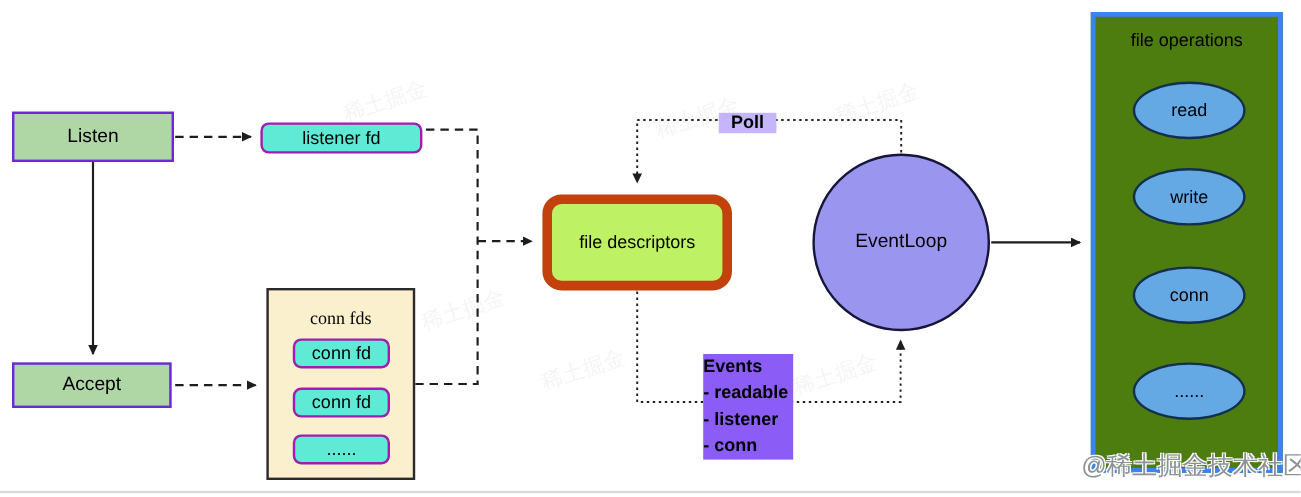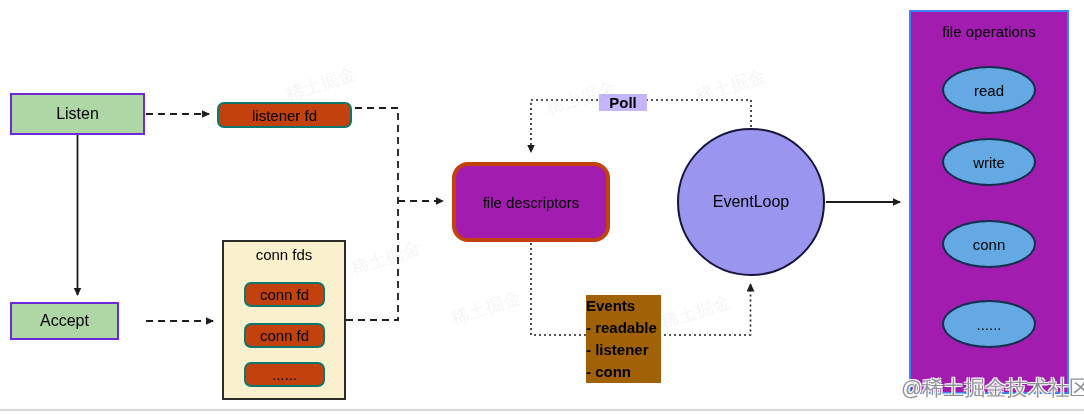--- a/index.html
+++ b/index.html
@@ -4,29 +4,29 @@
 <style>
   html,body{margin:0;padding:0;background:#fff;}
   .canvas{
     position:relative;width:1084px;height:414px;background:#ffffff;overflow:hidden;
     font-family:"Liberation Sans", sans-serif;color:#000;
   }
   .canvas svg.wires{position:absolute;left:0;top:0;width:1084px;height:414px;}
   .node{position:absolute;display:flex;align-items:center;justify-content:center;
         box-sizing:border-box;font-size:15px;}
   .box-green{background:#aed7a5;border:2px solid #6d28d9;font-size:16px;}
-  .box-yellow{background:#c2410c;border:2px solid #0f766e;border-radius:7px;}
-  .box-fd{background:#a21caf;border:4px solid #c2410c;border-radius:16px;}
+  .box-yellow{background:#5eead4;border:2px solid #a21caf;border-radius:7px;}
+  .box-fd{background:#bef264;border:8px solid #c2410c;border-radius:16px;}
   .container-cream{position:absolute;background:#faf0cd;border:2px solid #2b2b2b;box-sizing:border-box;}
-  .container-blue{position:absolute;background:#a21caf;border:2px solid #3b82f6;box-sizing:border-box;}
+  .container-blue{position:absolute;background:#4d7c0f;border:4px solid #3b82f6;box-sizing:border-box;}
   .container-title{position:absolute;left:0;right:0;text-align:center;font-size:15px;}
   .circle-purple{background:#9a96f0;border:2px solid #16163a;border-radius:50%;font-size:16px;justify-content:center;}
   .ellipse-blue{background:#64a9e4;border:2px solid #132f4e;border-radius:50%;}
   .edge-label{position:absolute;font-weight:bold;font-size:15px;background:#c4b5fd;}
-  .events-block{position:absolute;left:586px;top:295px;background:#a16207;
+  .events-block{position:absolute;left:586px;top:295px;background:#8b5cf6;
                 font-weight:bold;font-size:15px;line-height:22px;padding:0 4px 0 0;}
   .faint-mark{position:absolute;opacity:0.06;color:#555;font-size:18px;
               transform:rotate(-18deg);white-space:nowrap;pointer-events:none;}
   .brand-watermark{position:absolute;left:901px;top:374px;font-size:21px;color:#8d9299;
                    text-shadow:-1px -1px 0 #fff,1px -1px 0 #fff,-1px 1px 0 #fff,1px 1px 0 #fff;
                    white-space:nowrap;}
   .bottom-rule{position:absolute;left:0;top:409px;width:1084px;height:2px;background:#d9d9d9;}
 </style>
 </head>
 <body>
@@ -54,30 +54,30 @@
 
     <path d="M531,243 V335 H750.5 V284" fill="none" stroke="#1d1d1d" stroke-width="1.6" stroke-dasharray="2 3" marker-end="url(#arrow)"></path>
 
     <path d="M826,202 H900" fill="none" stroke="#1d1d1d" stroke-width="1.8" marker-end="url(#arrow)"></path>
   </svg>
 
   <div class="node box-green" style="left:10px;top:93px;width:135px;height:42px;">
     <span>Listen</span>
   </div>
 
-  <div class="node box-green" style="left:10px;top:302px;width:109px;height:38px;">
+  <div class="node box-green" style="left:10px;top:302px;width:133px;height:38px;">
     <span>Accept</span>
   </div>
 
   <div class="node box-yellow" style="left:217px;top:102px;width:135px;height:26px;">
     <span>listener fd</span>
   </div>
 
   <div class="container-cream" style="left:222px;top:240px;width:124px;height:160px;">
-    <div class="container-title" style="top:4px;">conn fds</div>
+    <div class="container-title" style="top:16px;font-family:Liberation Serif, serif;">conn fds</div>
     <div class="node box-yellow" style="left:20px;top:40px;width:81px;height:25px;">
       <span>conn fd</span>
     </div>
     <div class="node box-yellow" style="left:20px;top:81px;width:81px;height:25px;">
       <span>conn fd</span>
     </div>
     <div class="node box-yellow" style="left:20px;top:120px;width:81px;height:25px;">
       <span>......</span>
     </div>
   </div>

